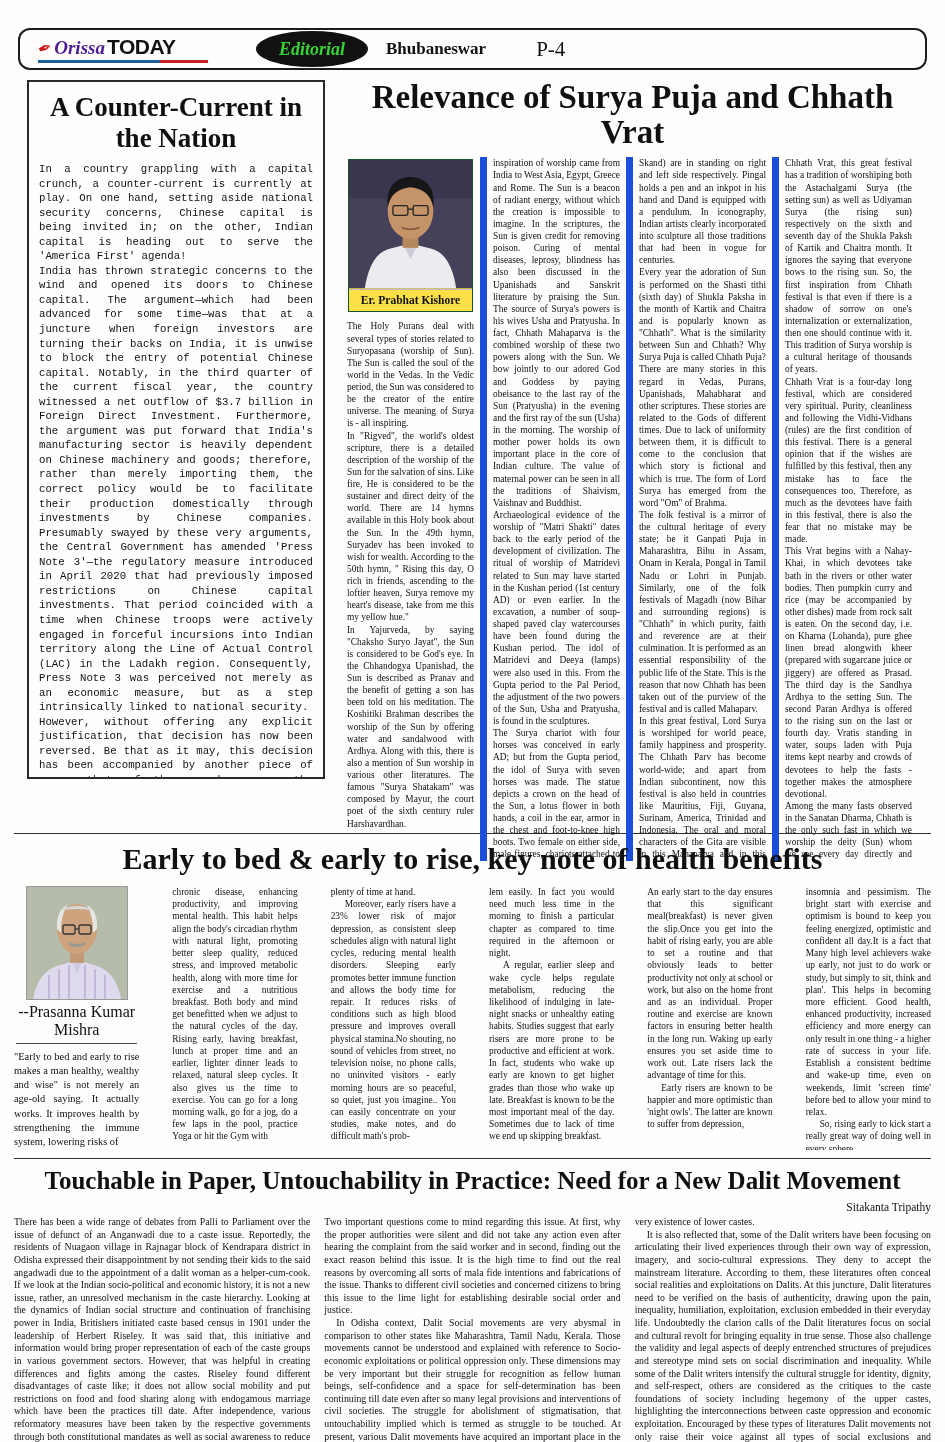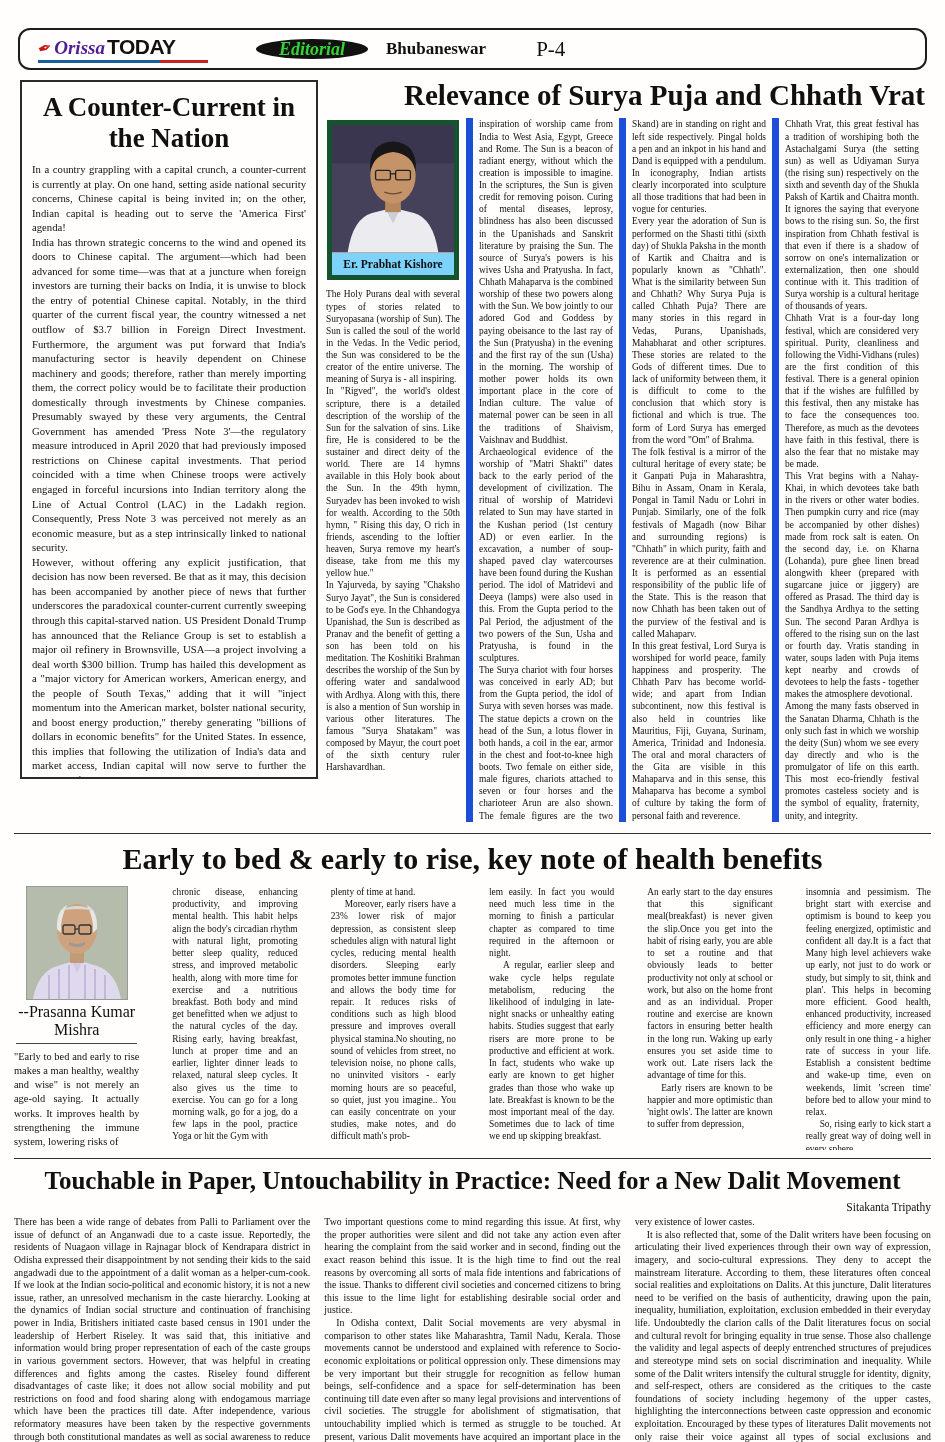--- a/index.html
+++ b/index.html
@@ -9,42 +9,42 @@
 
   
   .masthead { margin:22px 6px 10px 6px; height:42px; border:2px solid #1c1c1c; border-radius:12px;
               display:flex; align-items:center; padding:0 18px; gap:18px; }
   .logo { display:flex; flex-direction:column; width:170px; }
   .logo-line { display:flex; align-items:baseline; gap:2px; }
   .quill { color:#cc1515; font-size:17px; transform:rotate(-20deg); display:inline-block; }
   .logo-orissa { color:#4c1d95; font-style:italic; font-weight:bold; font-size:19px; font-family:"Liberation Serif",serif; }
   .logo-today { color:#111; font-weight:bold; font-size:21px; font-family:"Liberation Sans",sans-serif; letter-spacing:-0.5px; }
   .logo-bar { height:3px; margin-top:1px; background:linear-gradient(to right,#1b5e9e 72%,#c22 72%); }
-  .badge { background:#111; border-radius:50%; width:112px; height:20px; display:flex; align-items:center; justify-content:center; margin-left:30px; }
+  .badge { background:#111; border-radius:50%; width:112px; height:36px; display:flex; align-items:center; justify-content:center; margin-left:30px; }
   .badge span { color:#35d435; font-style:italic; font-weight:bold; font-size:18px; }
   .mast-date { flex:1; text-align:center; font-weight:bold; font-size:18px; }
   .mast-city { font-weight:bold; font-size:17px; margin-right:32px; }
   .mast-page { font-size:21px; }
 
   
-  .top-section { display:flex; gap:8px; height:745px; margin:0 8px; }
+  .top-section { display:flex; gap:22px; height:745px; margin:0 15px; }
   .counter-box { width:298px; border:2px solid #2a2a2a; padding:8px 10px; height:699px; overflow:hidden; }
   .counter-title { font-size:27px; font-weight:bold; text-align:center; line-height:1.13; margin:2px 0 9px; }
-  .counter-body p { font-size:10.7px; line-height:1.36; text-align:justify; }
+  .counter-body p { font-size:10.7px; line-height:1.36; text-align:justify;font-family:Liberation Mono, monospace; }
   .counter-body p + p { }
 
   .surya { flex:1; }
-  .surya-title { font-size:29px; font-weight:bold; text-align:right; line-height:1.05; margin:0 0 8px; }
+  .surya-title { font-size:33px; font-weight:bold; text-align:center; line-height:1.05; margin:0 0 8px; }
   .surya-cols { display:flex; height:704px; overflow:hidden; }
   .surya-col { flex:1; padding:0 6px; border-left:7px solid #1d4ed8; font-size:9.4px; line-height:1.29;
                text-align:justify; overflow:hidden; }
   .surya-col:first-child { border-left:none; padding-left:0; }
   .surya-col p + p { text-indent:0; }
 
-  .photo-frame { border:5px solid #14532d; margin:2px 1px 8px 1px; background:#7dd3fc; }
+  .photo-frame { border:1px solid #14532d; margin:2px 1px 8px 1px; background:#fde047; }
   .photo-frame svg { display:block; width:100%; }
   .photo-caption { text-align:center; font-weight:bold; font-size:11.5px; padding:3px 0 4px; border-top:1px solid #bbb; }
 
   hr.rule { border:none; border-top:1.5px solid #2f2f2f; margin:8px 2px; }
 
   
   .health-title { font-size:30px; font-weight:bold; text-align:center; margin:2px 0 10px; }
   .health-cols { display:flex; gap:9px; height:264px; margin:0 2px; overflow:hidden; }
   .health-col { flex:1; font-size:9.4px; line-height:1.3; text-align:justify; overflow:hidden;margin-left:24px; }
   .health-col p + p { text-indent:14px; }

